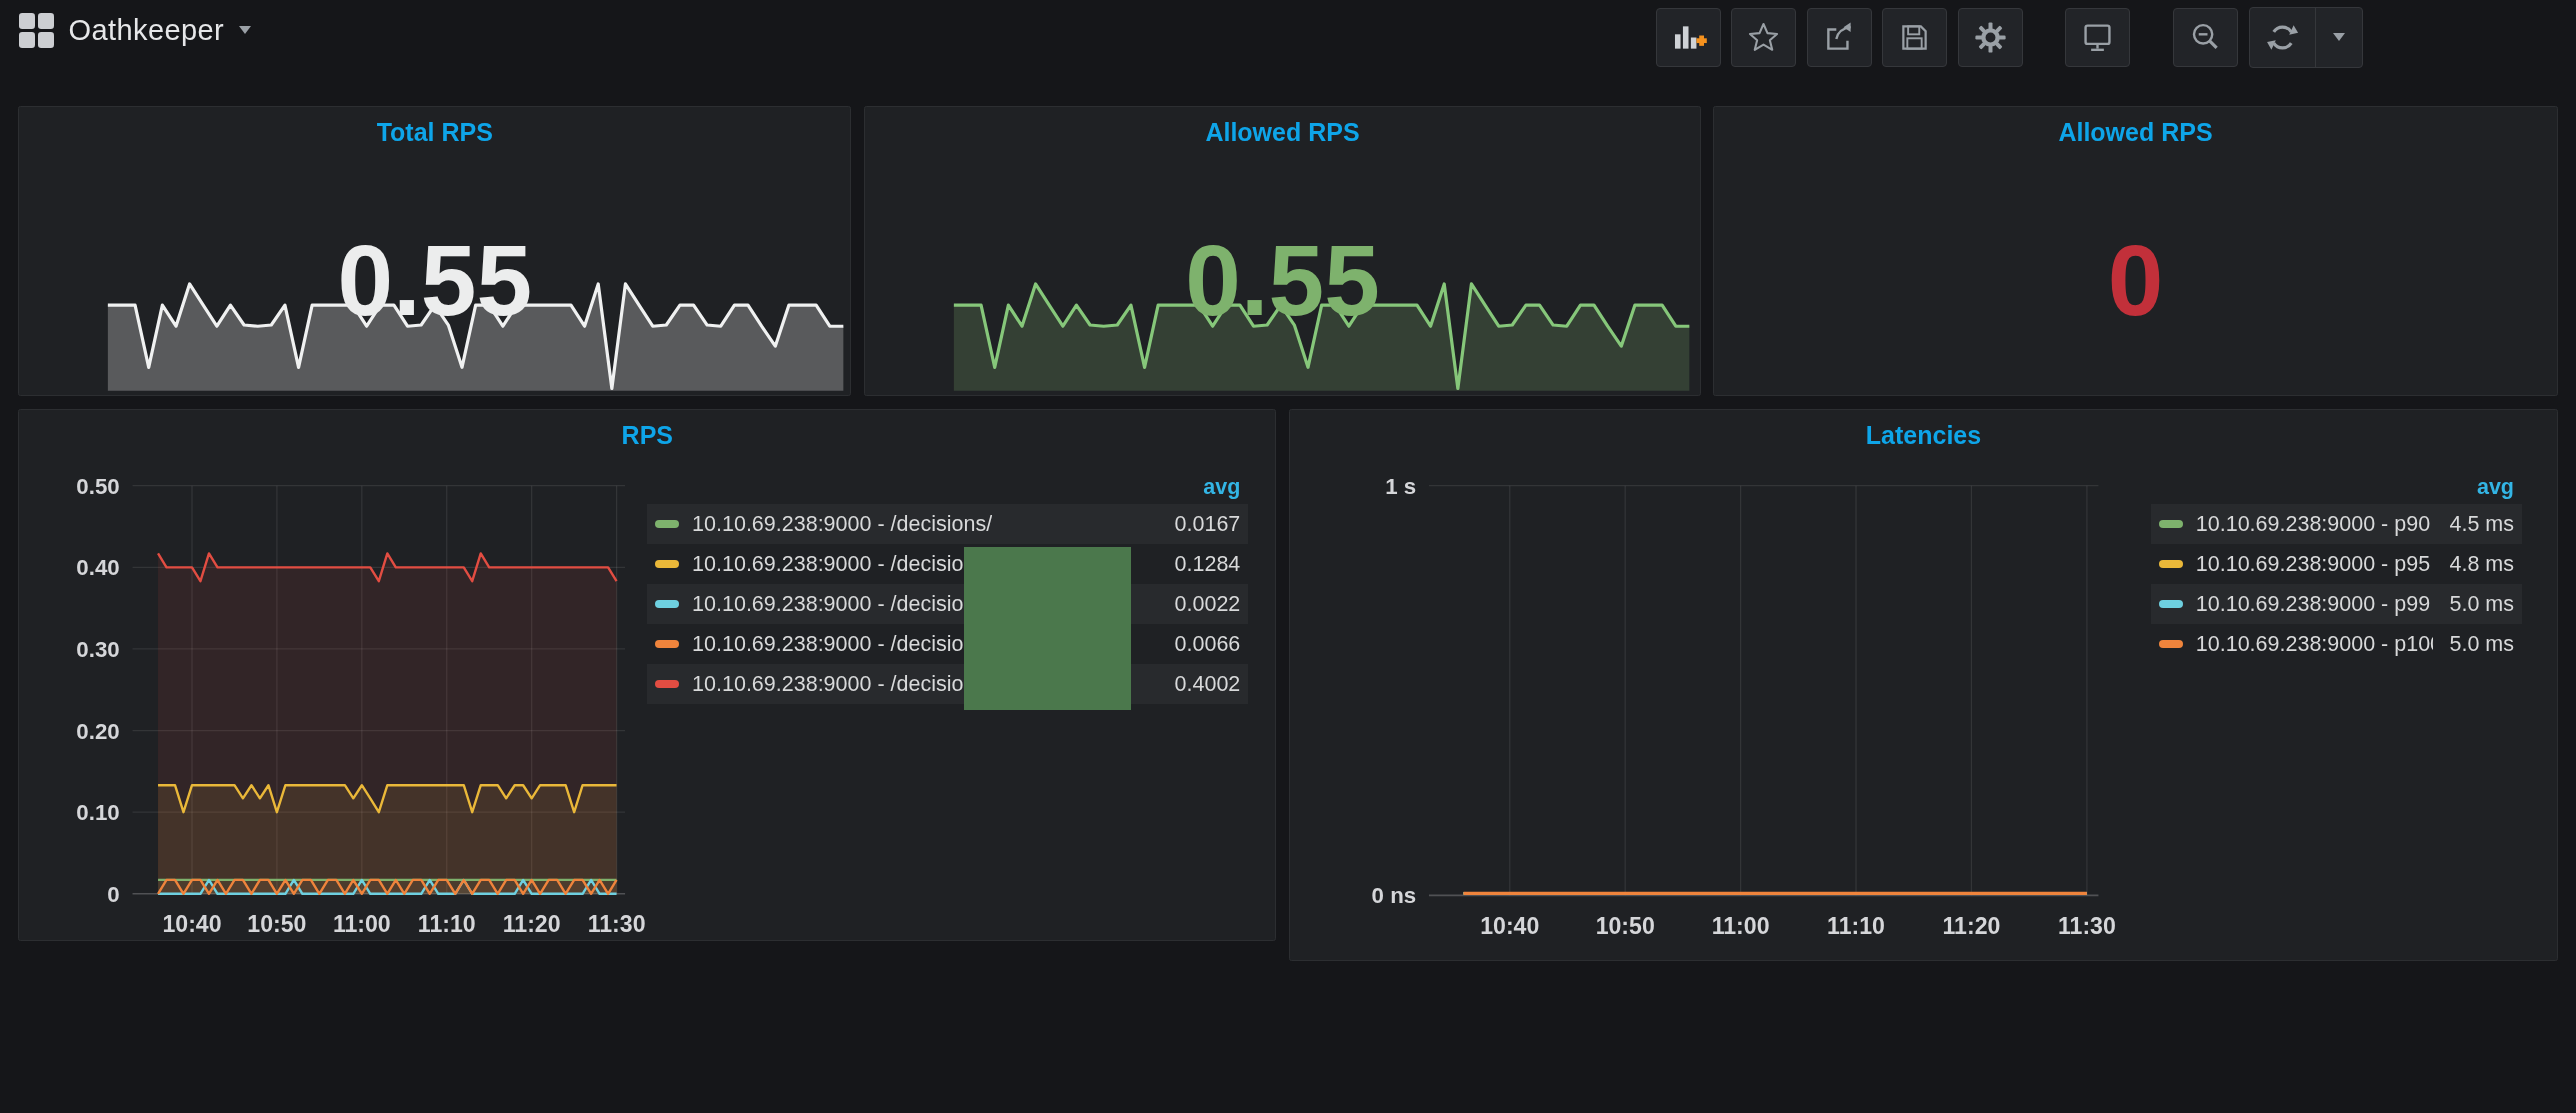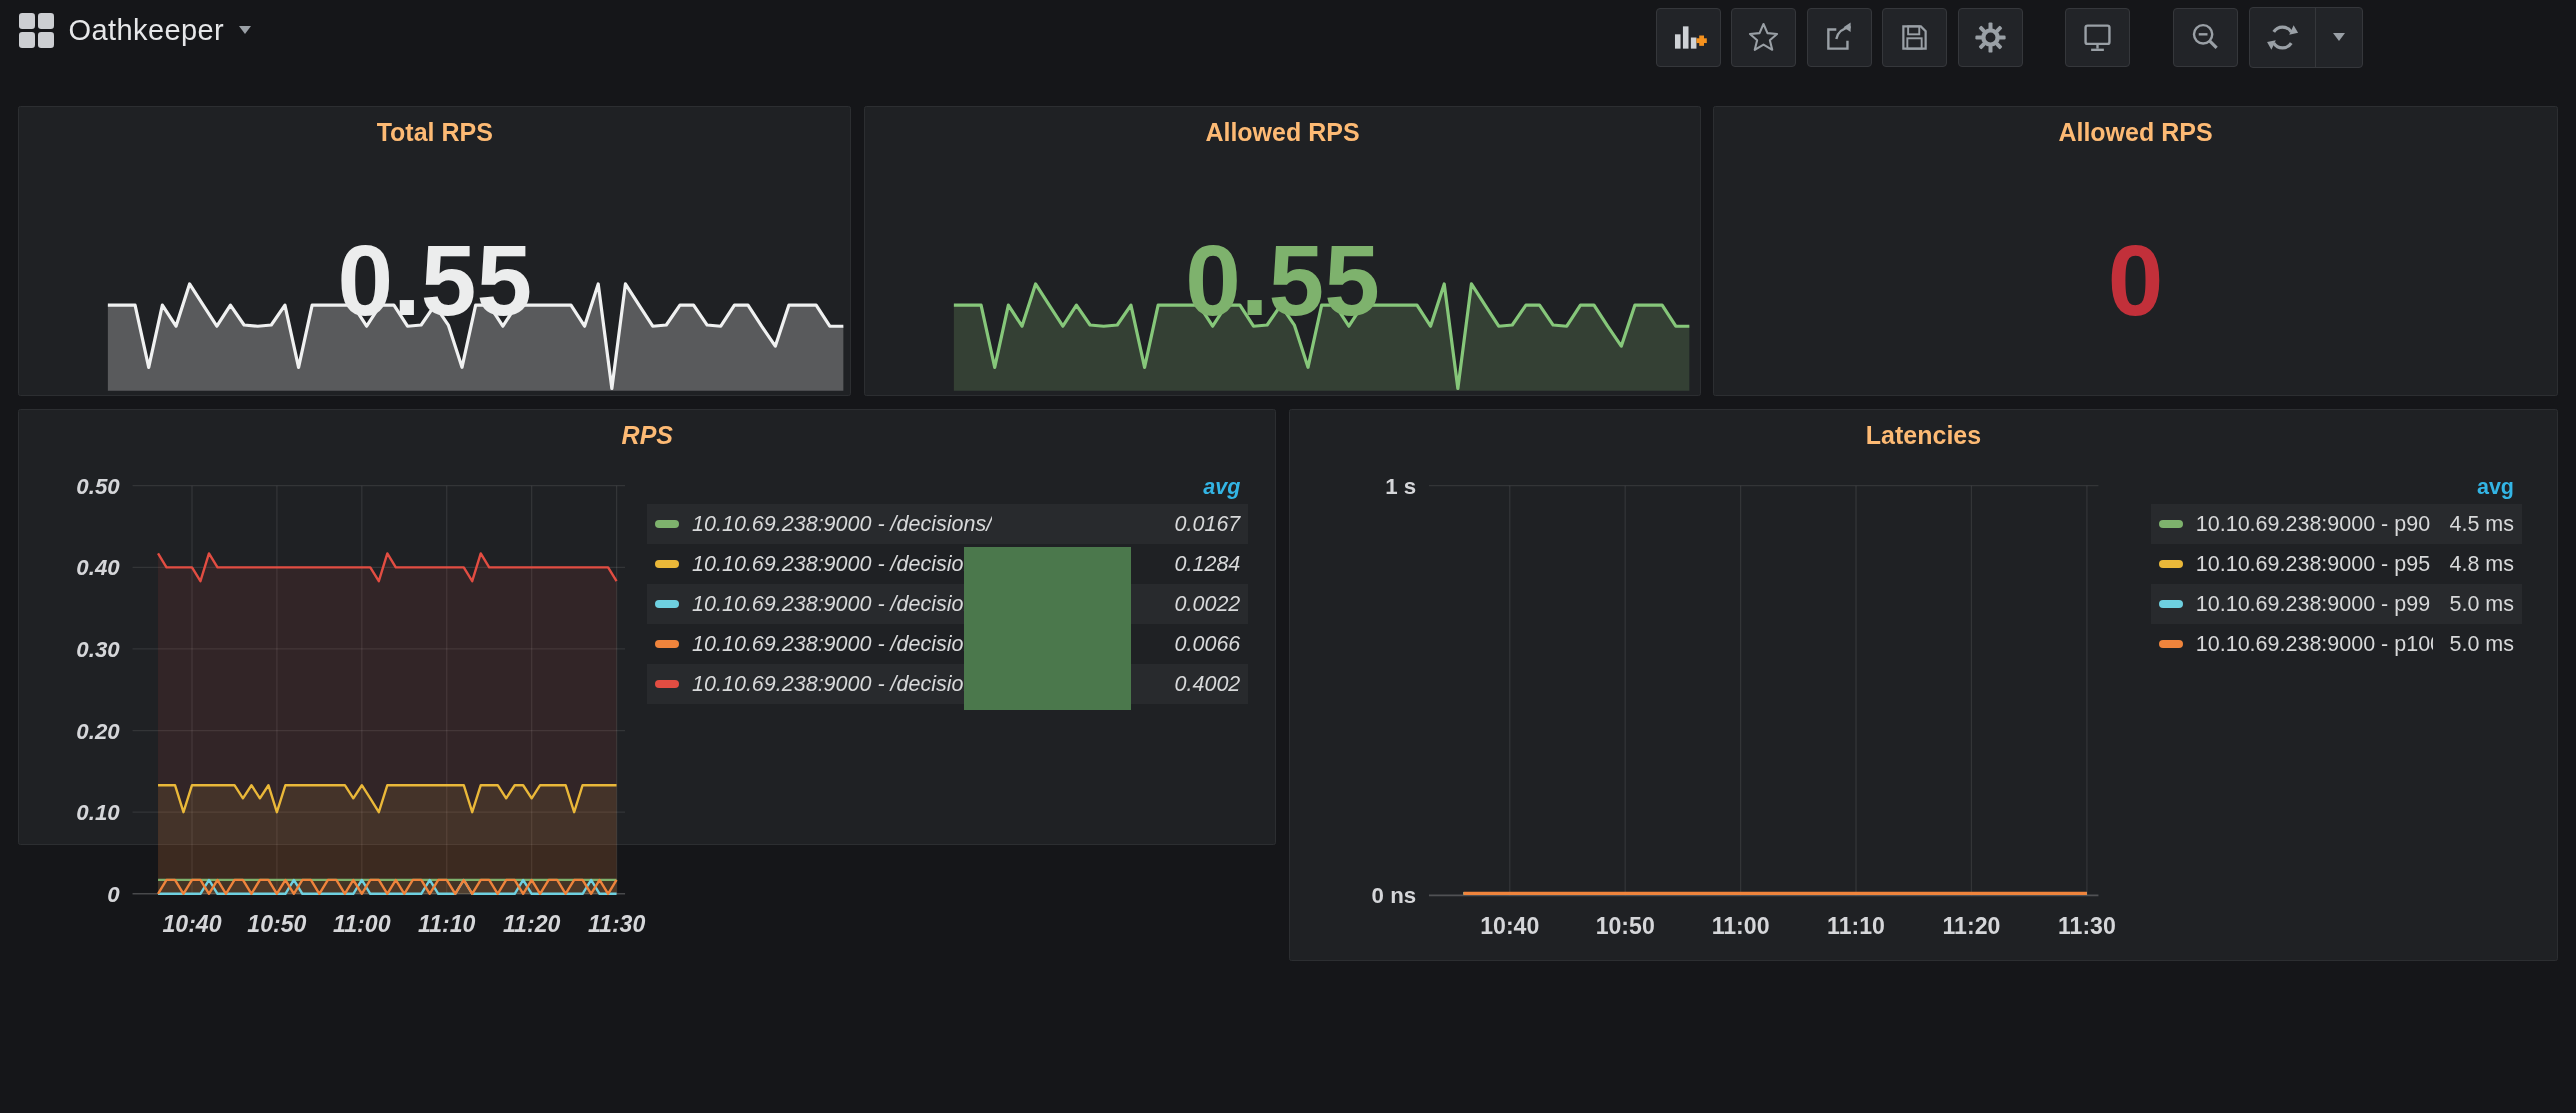--- a/index.html
+++ b/index.html
@@ -21,21 +21,21 @@
   .spacer{width:22px;}
   .tb.text{padding:0 19px;gap:11px;}
   .tb .tp-label{color:#c3c5c9;font-size:24px;font-weight:600;}
   .tb-group{display:flex;height:59px;background:#222428;border:0.8px solid #35373b;border-radius:4px;align-items:stretch;}
   .tb-group .seg{display:flex;align-items:center;justify-content:center;min-width:65px;cursor:pointer;}
   .tb-group .seg+.seg{border-left:0.8px solid #35373b;min-width:46px;}
 
   
   .panel{position:absolute;background:#1f2124;border:0.8px solid #2c2e31;border-radius:2.4px;box-sizing:border-box;}
   .ptitle{position:absolute;top:11px;left:0;width:100%;text-align:center;font-size:25px;font-weight:700;
-          color:#fdba74;margin:0;z-index:3;cursor:pointer;}
+          color:#0ea5e9;margin:0;z-index:3;cursor:pointer;}
   .bigval{position:absolute;top:116px;left:0;width:100%;text-align:center;font-size:100px;font-weight:700;z-index:2;}
   .sparksvg{position:absolute;left:48px;bottom:4px;z-index:1;}
   .chartsvg{position:absolute;left:0;top:0;}
 
   
   .legend{position:absolute;font-size:21.5px;color:#d8d9da;z-index:3;}
   .legend-header{display:flex;height:33px;align-items:center;}
   .legend-header span{margin-left:auto;color:#33b5e5;font-weight:700;padding-right:8px;font-size:21.5px;}
   .lrow{display:flex;align-items:center;height:40px;padding:0 8px;box-sizing:border-box;cursor:pointer;}
   .lrow.stripe{background:rgba(255,255,255,0.045);}
@@ -160,21 +160,21 @@
         <path d="M51.2 32.5 L68.3 32.5 L85.3 32.5 L102.4 110.5 L119.5 32.5 L136.6 59.0 L153.6 6.0 L170.7 32.5 L187.8 59.0 L204.8 32.5 L221.9 57.5 L239.0 59.0 L256.0 57.5 L273.1 32.5 L290.2 110.5 L307.2 32.5 L324.3 32.5 L341.4 32.5 L358.4 32.5 L375.5 59.0 L392.6 32.5 L409.7 32.5 L426.7 59.0 L443.8 57.5 L460.9 32.5 L477.9 57.5 L495.0 110.5 L512.1 32.5 L529.1 32.5 L546.2 59.0 L563.3 32.5 L580.3 32.5 L597.4 32.5 L614.5 32.5 L631.6 32.5 L648.6 59.0 L665.7 6.0 L682.8 137.0 L699.8 6.0 L716.9 32.5 L734.0 59.0 L751.0 57.5 L768.1 32.5 L785.2 32.5 L802.2 57.5 L819.3 59.0 L836.4 32.5 L853.4 32.5 L870.5 59.0 L887.6 84.0 L904.7 32.5 L921.7 32.5 L938.8 32.5 L955.9 59.0 L972.9 59.0 L972.9 140 L51.2 140 Z" fill="rgba(126,178,109,0.22)" stroke="none"></path>
         <path d="M51.2 32.5 L68.3 32.5 L85.3 32.5 L102.4 110.5 L119.5 32.5 L136.6 59.0 L153.6 6.0 L170.7 32.5 L187.8 59.0 L204.8 32.5 L221.9 57.5 L239.0 59.0 L256.0 57.5 L273.1 32.5 L290.2 110.5 L307.2 32.5 L324.3 32.5 L341.4 32.5 L358.4 32.5 L375.5 59.0 L392.6 32.5 L409.7 32.5 L426.7 59.0 L443.8 57.5 L460.9 32.5 L477.9 57.5 L495.0 110.5 L512.1 32.5 L529.1 32.5 L546.2 59.0 L563.3 32.5 L580.3 32.5 L597.4 32.5 L614.5 32.5 L631.6 32.5 L648.6 59.0 L665.7 6.0 L682.8 137.0 L699.8 6.0 L716.9 32.5 L734.0 59.0 L751.0 57.5 L768.1 32.5 L785.2 32.5 L802.2 57.5 L819.3 59.0 L836.4 32.5 L853.4 32.5 L870.5 59.0 L887.6 84.0 L904.7 32.5 L921.7 32.5 L938.8 32.5 L955.9 59.0 L972.9 59.0 " fill="none" stroke="#86c77a" stroke-width="4" stroke-linejoin="round"></path>
       </svg>
   </section>
 
   <section class="panel" id="p-denied" style="left:1713px;top:106px;width:845px;height:290px;">
     <h2 class="ptitle">Allowed RPS</h2>
     <div class="bigval" style="color:#c2303a;">0</div>
   </section>
 
-  <section class="panel" id="p-rps" style="left:18.3px;top:409px;width:1258px;height:436px;font-style:italic;">
+  <section class="panel" id="p-rps" style="left:18.3px;top:409px;width:1258px;height:532px;">
     <h2 class="ptitle">RPS</h2>
     <svg class="chartsvg" id="rps-svg" width="1256" height="530" viewBox="0 0 1575 665">
         <line x1="216.5926" y1="95" x2="216.5926" y2="607" stroke="rgba(255,255,255,0.09)" stroke-width="1.6"></line>
         <text x="216.5926" y="655" text-anchor="middle" font-size="29" font-weight="600" fill="#d5d6d9">10:40</text>
         <line x1="323.1358" y1="95" x2="323.1358" y2="607" stroke="rgba(255,255,255,0.09)" stroke-width="1.6"></line>
         <text x="323.1358" y="655" text-anchor="middle" font-size="29" font-weight="600" fill="#d5d6d9">10:50</text>
         <line x1="429.67900000000003" y1="95" x2="429.67900000000003" y2="607" stroke="rgba(255,255,255,0.09)" stroke-width="1.6"></line>
         <text x="429.67900000000003" y="655" text-anchor="middle" font-size="29" font-weight="600" fill="#d5d6d9">11:00</text>
         <line x1="536.2221999999999" y1="95" x2="536.2221999999999" y2="607" stroke="rgba(255,255,255,0.09)" stroke-width="1.6"></line>
         <text x="536.2221999999999" y="655" text-anchor="middle" font-size="29" font-weight="600" fill="#d5d6d9">11:10</text>

